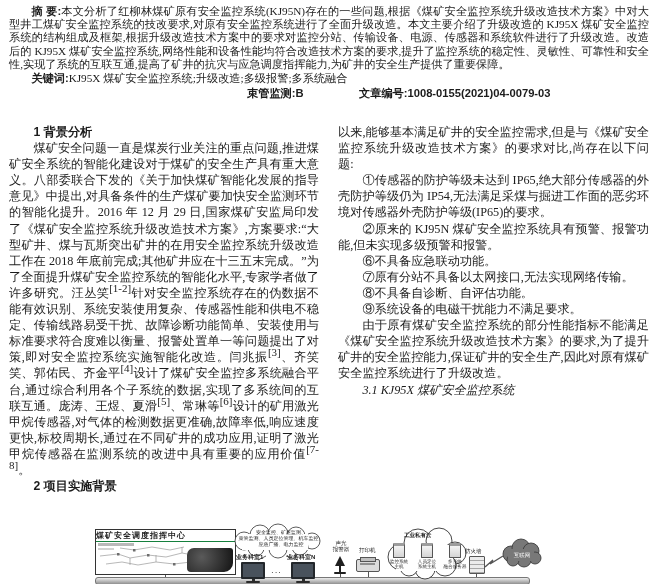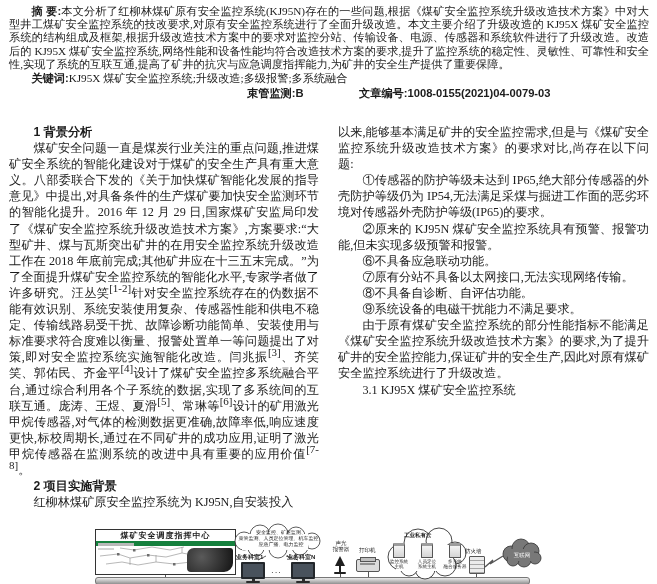--- a/index.html
+++ b/index.html
@@ -14,32 +14,32 @@
        font-family:"Liberation Sans","DejaVu Sans",sans-serif;}
   .clc span{position:absolute;top:0;white-space:nowrap;}
   .clc .c1{left:22px;} .clc .c2{left:238px;} .clc .c3{left:350px;}
   
   .col{position:absolute;top:124px;font-size:12.2px;line-height:16.1px;text-align:justify;}
   .colL{left:9px;width:310px;}
   .colR{left:338px;width:311px;}
   .col p{margin:0;text-indent:2em;}
   .col p.noind{text-indent:0;}
   .h{font-weight:700;font-family:Liberation Sans, sans-serif;}
-  .h31{}
+  .h31{font-style:italic;}
   sup{font-size:11px;line-height:0;vertical-align:super;}
   
   .fig{position:absolute;left:0;top:526px;width:657px;height:58px;
        font-family:"Liberation Sans","DejaVu Sans",sans-serif;}
   .fig .t{position:absolute;font-size:5.5px;line-height:1.15;color:#222;white-space:nowrap;}
   .bus{position:absolute;left:95px;top:51px;width:433px;height:6px;border:1px solid #777;
        border-radius:3px;background:linear-gradient(#ececec,#8f8f8f);}
   .conn{position:absolute;width:1px;background:#555;}
   
   .map{position:absolute;left:95px;top:3px;width:139px;height:44px;border:1px solid #333;background:#fff;}
-  .mapt{height:11px;border-bottom:5px solid #15803d;text-align:center;font-size:8px;font-weight:700;
+  .mapt{height:11px;border-bottom:1px solid #15803d;text-align:left;font-size:8px;font-weight:700;
         line-height:11px;letter-spacing:1px;}
   .mapbar1{position:absolute;left:2px;top:13px;width:36px;height:3px;background:#b9b9b9;}
   .mapbar2{position:absolute;left:2px;top:18px;width:16px;height:2px;background:#d2d2d2;}
   .inset{position:absolute;right:2px;bottom:2px;width:46px;height:24px;border-radius:7px 3px 9px 4px;
          background:radial-gradient(circle at 32% 38%,#5a5a5a,#121212);}
   
   .bubtxt{position:absolute;width:98px;text-align:center;font-size:5px;line-height:1.2;color:#222;}
   .mon{position:absolute;width:24px;}
   .scr{width:20px;height:13px;margin:0 auto;border:2px solid #23272b;background:#49525c;border-radius:1px;}
   .neck{width:3px;height:2px;margin:0 auto;background:#2a2a2a;}
@@ -74,21 +74,20 @@
     <p class="clc">
       <span class="c2">束管监测:B</span>
       <span class="c3">文章编号:1008-0155(2021)04-0079-03</span>
     </p>
   </div>
 
   <div class="col colL">
     <p class="h">1 背景分析</p>
     <p>煤矿安全问题一直是煤炭行业关注的重点问题,推进煤矿安全系统的智能化建设对于煤矿的安全生产具有重大意义。八部委联合下发的《关于加快煤矿智能化发展的指导意见》中提出,对具备条件的生产煤矿要加快安全监测环节的智能化提升。2016 年 12 月 29 日,国家煤矿安监局印发了《煤矿安全监控系统升级改造技术方案》,方案要求:“大型矿井、煤与瓦斯突出矿井的在用安全监控系统升级改造工作在 2018 年底前完成;其他矿井应在十三五末完成。”为了全面提升煤矿安全监控系统的智能化水平,专家学者做了许多研究。汪丛笑<sup>[1-2]</sup>针对安全监控系统存在的伪数据不能有效识别、系统安装使用复杂、传感器性能和供电不稳定、传输线路易受干扰、故障诊断功能简单、安装使用与标准要求符合度难以衡量、报警处置单一等问题提出了对策,即对安全监控系统实施智能化改造。闫兆振<sup>[3]</sup>、齐笑笑、郭佑民、齐金平<sup>[4]</sup>设计了煤矿安全监控多系统融合平台,通过综合利用各个子系统的数据,实现了多系统间的互联互通。庞涛、王煜、夏滑<sup>[5]</sup>、常琳等<sup>[6]</sup>设计的矿用激光甲烷传感器,对气体的检测数据更准确,故障率低,响应速度更快,标校周期长,通过在不同矿井的成功应用,证明了激光甲烷传感器在监测系统的改进中具有重要的应用价值<sup>[7-8]</sup>。</p>
     <p class="h">2 项目实施背景</p>
-    <p>红柳林煤矿原安全监控系统为 KJ95N,自安装投入</p>
   </div>
 
   <div class="col colR">
     <p class="noind">以来,能够基本满足矿井的安全监控需求,但是与《煤矿安全监控系统升级改造技术方案》的要求对比,尚存在以下问题:</p>
     <p>①传感器的防护等级未达到 IP65,绝大部分传感器的外壳防护等级仍为 IP54,无法满足采煤与掘进工作面的恶劣环境对传感器外壳防护等级(IP65)的要求。</p>
     <p>②原来的 KJ95N 煤矿安全监控系统具有预警、报警功能,但未实现多级预警和报警。</p>
     <p>⑥不具备应急联动功能。</p>
     <p>⑦原有分站不具备以太网接口,无法实现网络传输。</p>
     <p>⑧不具备自诊断、自评估功能。</p>
     <p>⑨系统设备的电磁干扰能力不满足要求。</p>

